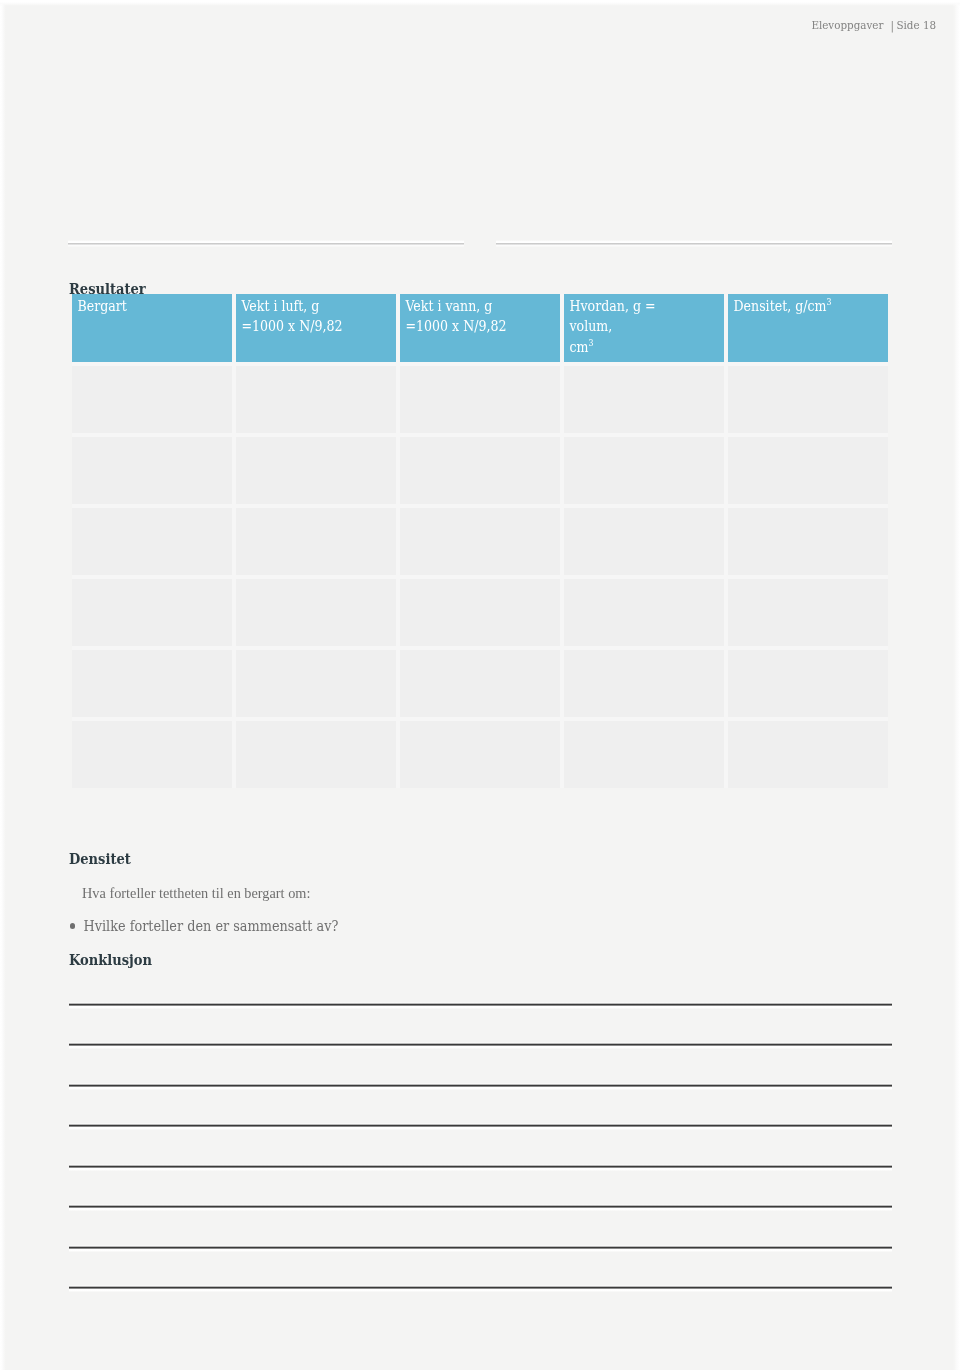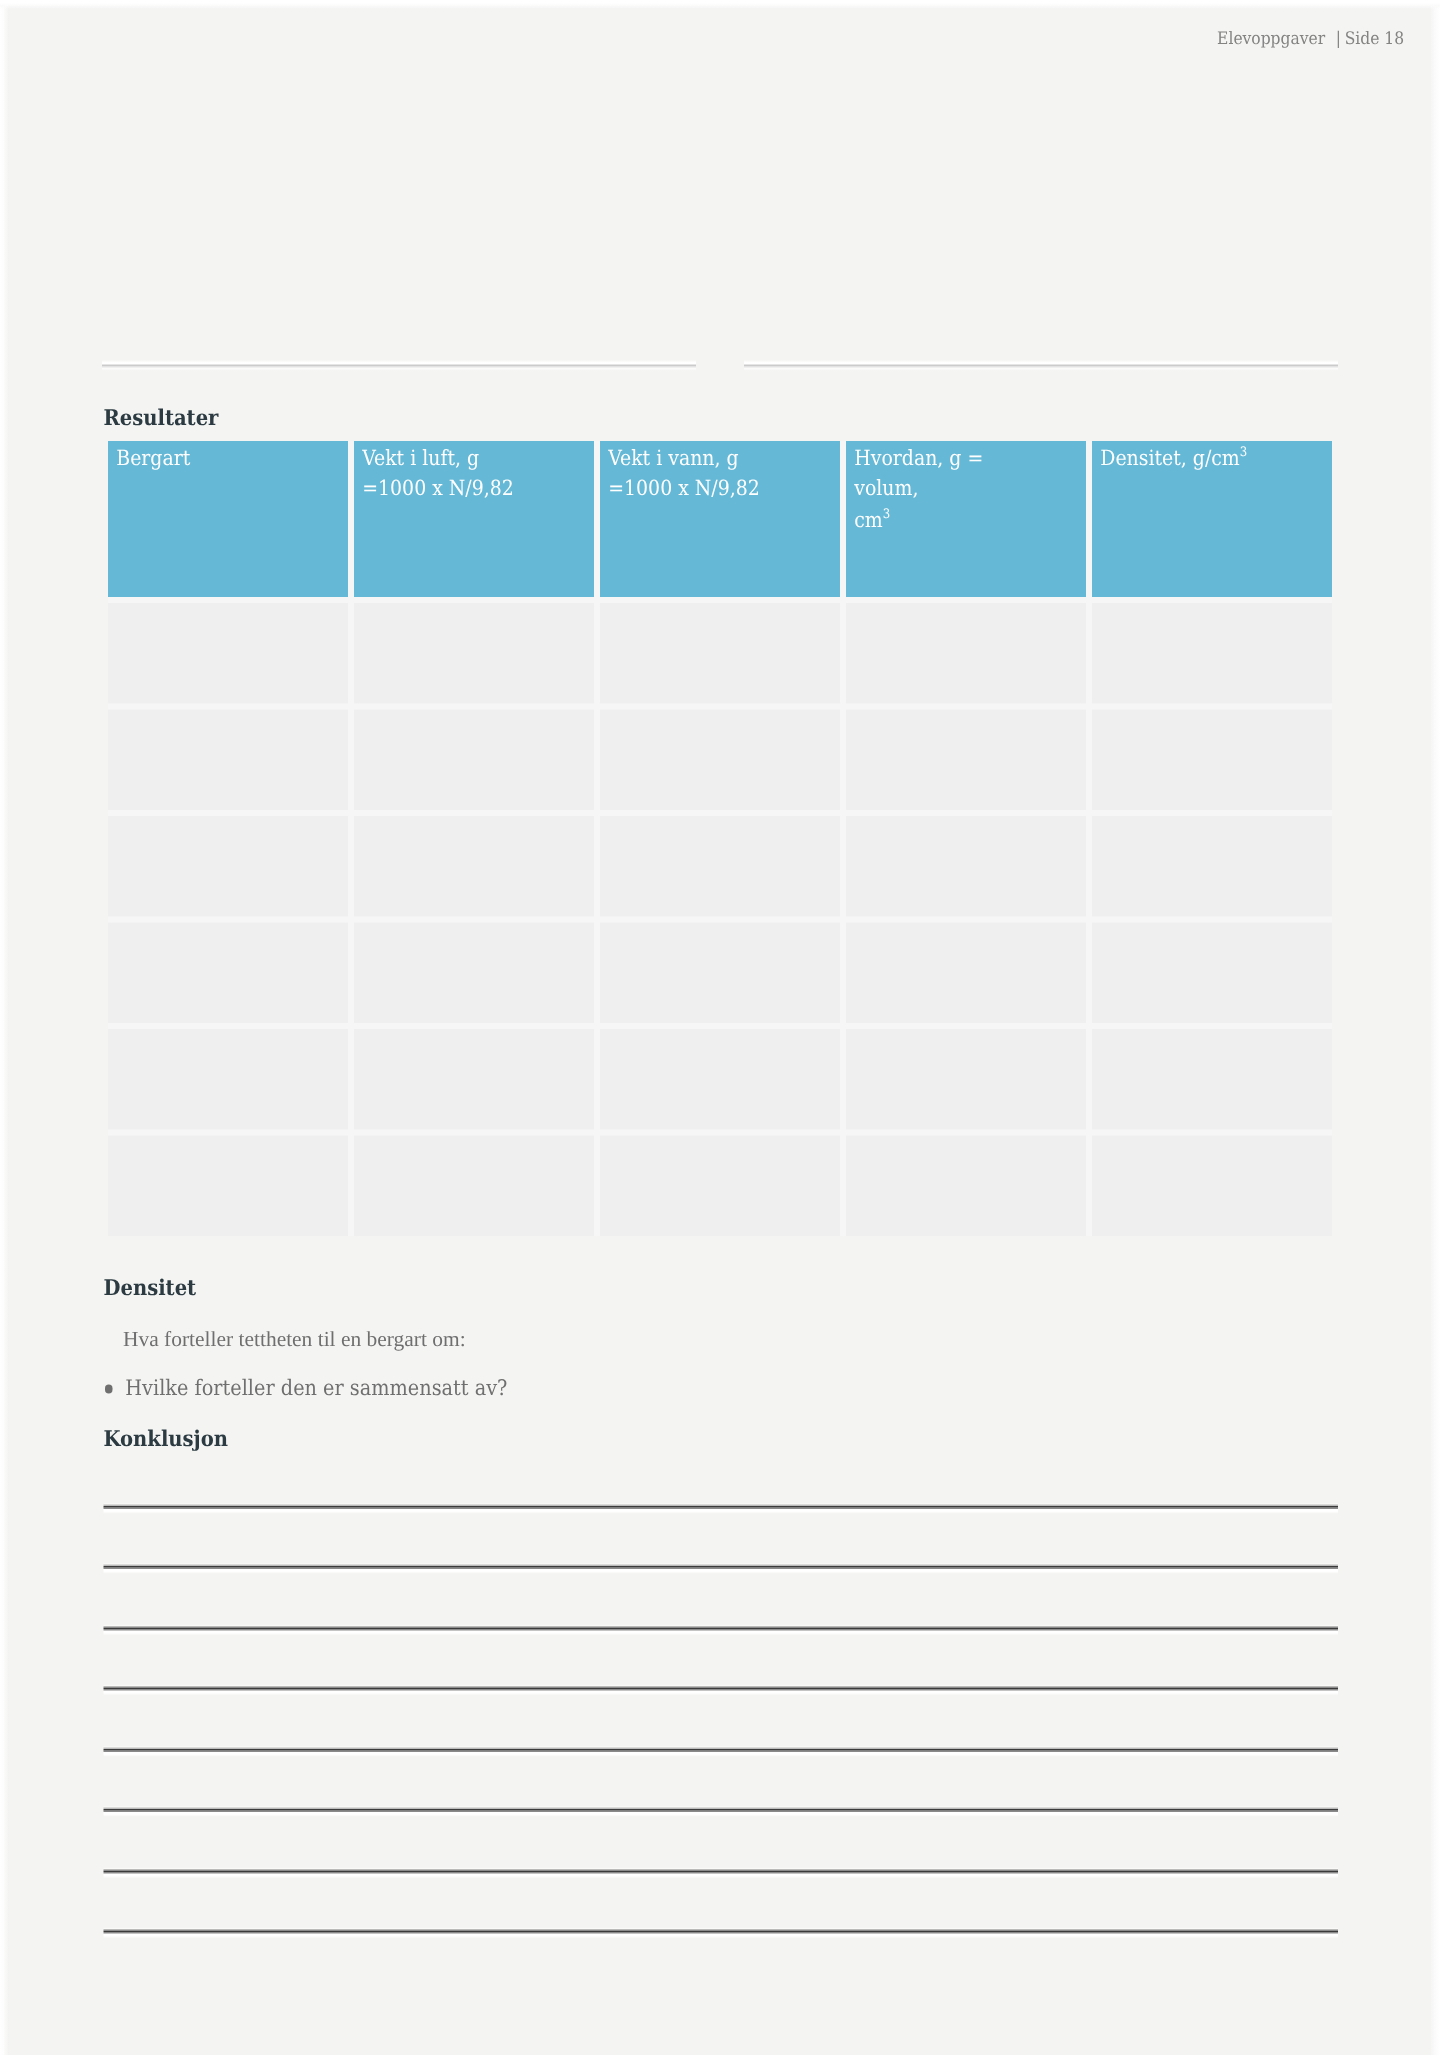--- a/index.html
+++ b/index.html
@@ -51,39 +51,39 @@
   }
   .toprule.left  { left:68.3px;  width:396px; }
   .toprule.right { left:495.7px; width:396.3px; }
 
   
   h2.sec {
     position:absolute; margin:0; left:69px;
     font-size:14.5px; font-weight:bold; font-stretch:condensed;
     color:#2c3b42; line-height:14px;
   }
-  #h-resultater { top:272px; }
+  #h-resultater { top:282px; }
   #h-diskusjon  { top:852px; }
   #h-konklusjon { top:953px; }
 
   
   .tbl {
     position:absolute; left:72px; top:294px;
     width:816px;
     background:#f6f6f6;
     display:grid;
     grid-template-columns:repeat(5, 160px);
     column-gap:4px;
     row-gap:3.5px;
   }
   .tbl .th {
     background:#65b8d6; color:#ffffff;
     font-size:14px; font-stretch:condensed; line-height:20.5px;
     padding:1.6px 4px 0 5.5px;
-    height:104px;
+    height:68px;
     box-sizing:border-box;
     overflow:hidden;
   }
   .tbl .td { background:#efefef; height:67.5px; }
   .tbl sup { font-size:.62em; vertical-align:baseline; position:relative; top:-5.2px; line-height:0; }
 
   
   .disc {
     position:absolute; left:69px; top:869.8px;
     font-size:14.3px; font-stretch:condensed;

